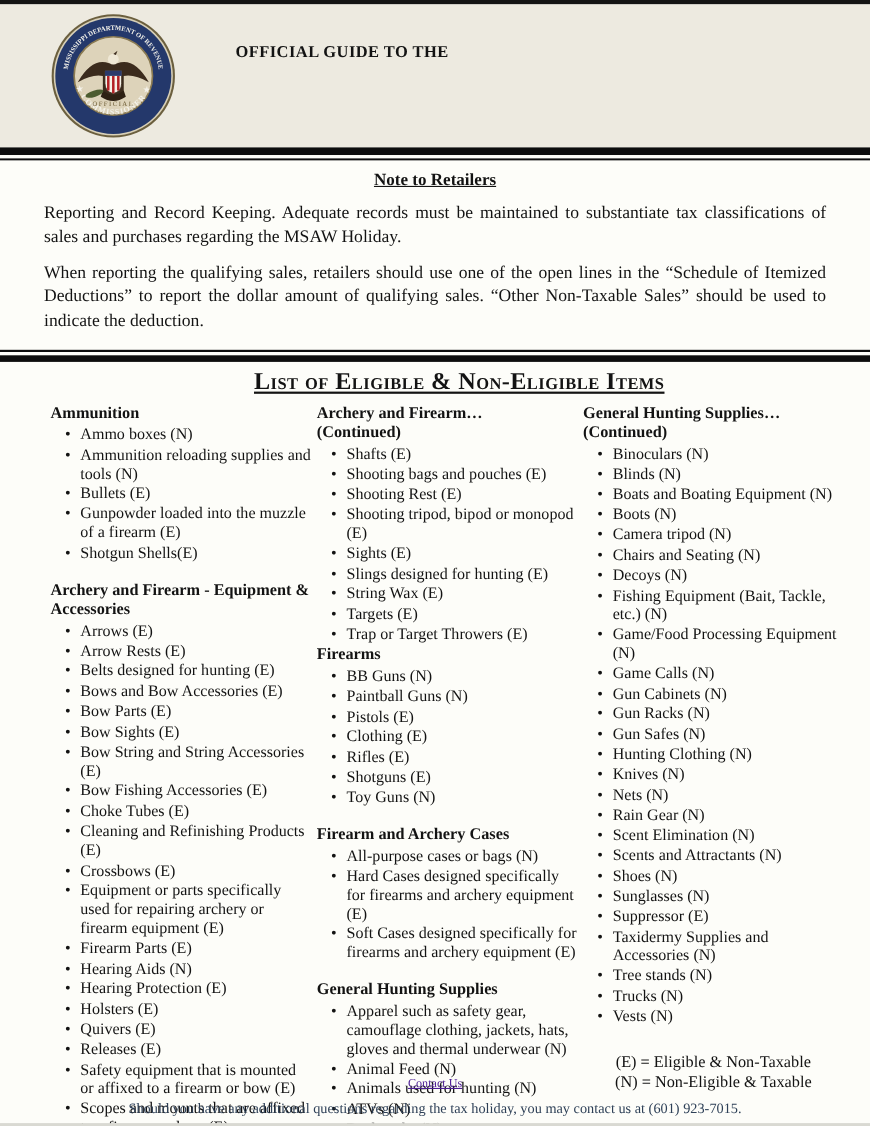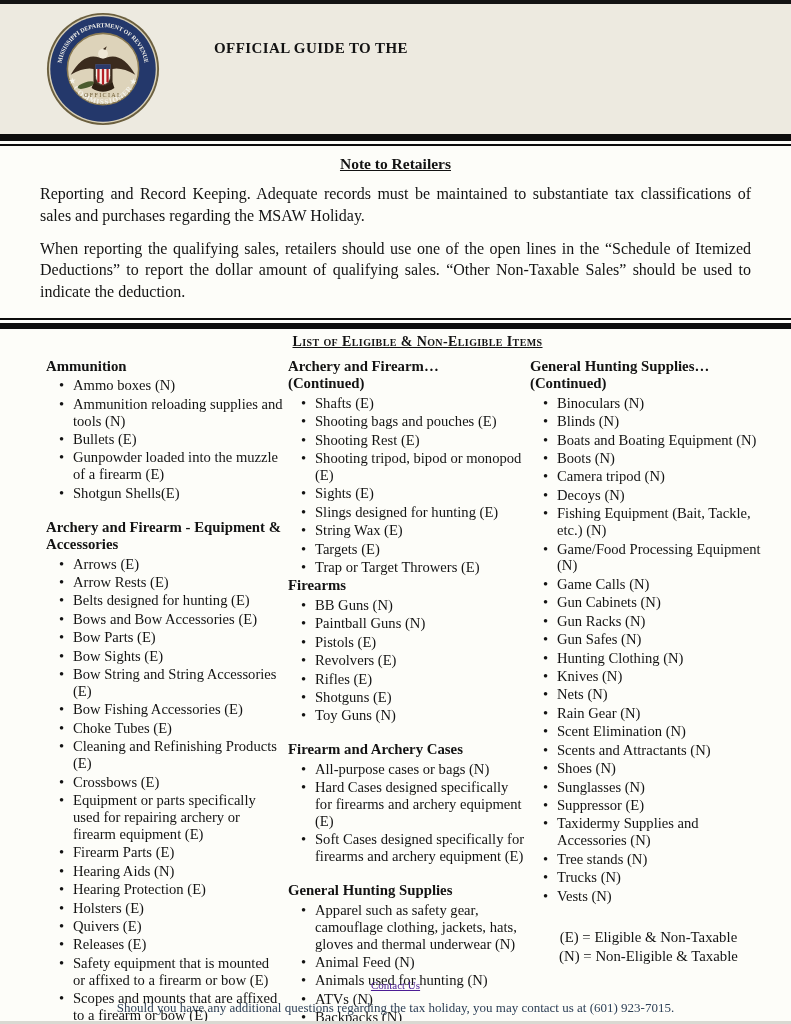--- a/index.html
+++ b/index.html
@@ -28,21 +28,21 @@
   .bar-gap{height:3px;background:#fdfdf9;}
 
   
   .note{padding:5px 40px 4px 40px;background:#fdfdf9;}
   .note-heading{text-align:center;font-weight:bold;text-decoration:underline;font-size:15.5px;margin:4px 0 10px 0;}
   .note p{font-size:16px;line-height:1.36;text-align:justify;margin:0 0 11px 0;}
 
   
   .list-heading{
     text-align:center;font-weight:bold;font-variant:small-caps;
-    font-size:14px;letter-spacing:.4px;margin:5px 0 2px 0;padding-left:44px;
+    font-size:22px;letter-spacing:.4px;margin:5px 0 2px 0;padding-left:44px;
   }
   .list-heading span{text-decoration:underline;}
   .columns{display:flex;padding:2px 26px 0 46px;}
   .col{width:237px;flex:0 0 auto;}
   .col + .col{margin-left:5px;}
   .section{margin-top:17px;}
   .section:first-child{margin-top:4px;}
   .section.tight{margin-top:0;}
   .sec-heading{font-weight:bold;font-size:14.8px;line-height:1.18;}
   .sec-heading2{font-weight:bold;font-size:14.8px;line-height:1.18;}
@@ -177,21 +177,21 @@
             <li>Targets (E)</li>
             <li>Trap or Target Throwers (E)</li>
           </ul>
         </div>
         <div class="section tight">
           <div class="sec-heading">Firearms</div>
           <ul>
             <li>BB Guns (N)</li>
             <li>Paintball Guns (N)</li>
             <li>Pistols (E)</li>
-            <li>Revolvers (E)</li>
+            <li>Clothing (E)</li>
             <li>Rifles (E)</li>
             <li>Shotguns (E)</li>
             <li>Toy Guns (N)</li>
           </ul>
         </div>
         <div class="section">
           <div class="sec-heading">Firearm and Archery Cases</div>
           <ul>
             <li>All-purpose cases or bags (N)</li>
             <li>Hard Cases designed specifically for firearms and archery equipment (E)</li>
@@ -212,20 +212,21 @@
       <div class="col">
         <div class="section">
           <div class="sec-heading">General Hunting Supplies…</div>
           <div class="sec-heading2">(Continued)</div>
           <ul>
             <li>Binoculars (N)</li>
             <li>Blinds (N)</li>
             <li>Boats and Boating Equipment (N)</li>
             <li>Boots (N)</li>
             <li>Camera tripod (N)</li>
+            <li>Chairs and Seating (N)</li>
             <li>Decoys (N)</li>
             <li>Fishing Equipment (Bait, Tackle, etc.) (N)</li>
             <li>Game/Food Processing Equipment (N)</li>
             <li>Game Calls (N)</li>
             <li>Gun Cabinets (N)</li>
             <li>Gun Racks (N)</li>
             <li>Gun Safes (N)</li>
             <li>Hunting Clothing (N)</li>
             <li>Knives (N)</li>
             <li>Nets (N)</li>

